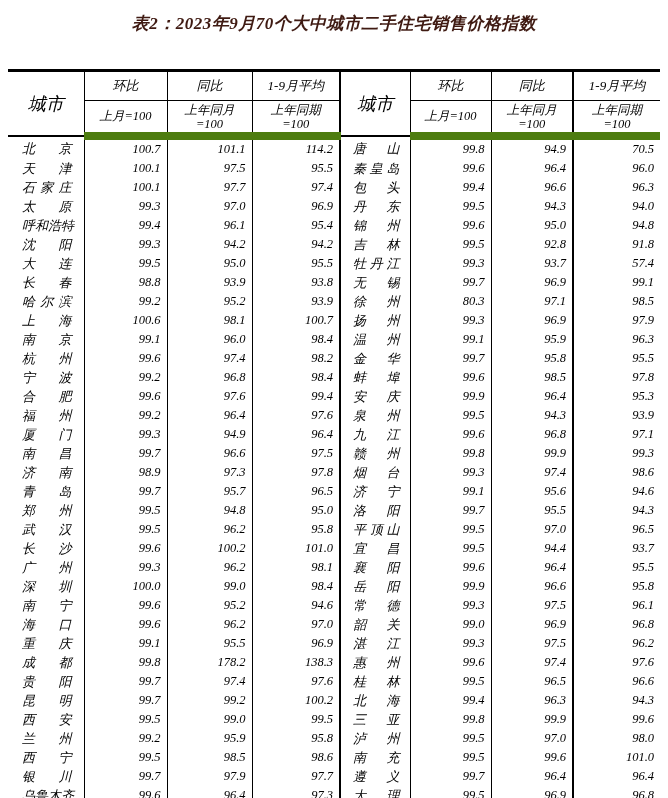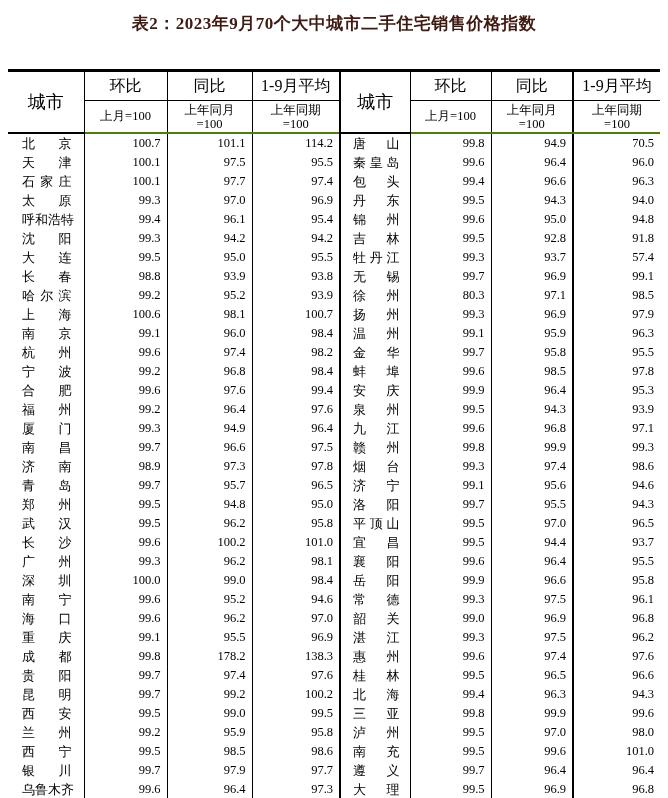--- a/index.html
+++ b/index.html
@@ -3,21 +3,21 @@
 <meta charset="utf-8">
 <style>
   html, body {
     margin: 0; padding: 0;
     width: 668px; height: 798px;
     background: #ffffff;
     font-family: "Liberation Serif", "DejaVu Serif", serif;
     color: #000000;
     overflow: hidden;
   }
-  .page { width: 668px; height: 798px; position: relative; }
+  .page { width: 668px; height: 798px; position: relative; font-style: italic; }
 
   .title {
     margin: 0;
     padding-top: 12px;
     height: 24px;
     text-align: center;
     font-size: 17px;
     font-weight: bold;
     color: #3f1a12;
     letter-spacing: 0.5px;
@@ -36,22 +36,22 @@
 
   
   th, td { border-left: 1px solid #000; padding: 0; }
   th.no-left, td.no-left { border-left: none; }
   .divider  { border-left: 2px solid #000 !important; }   
   .thickleft{ border-left: 2px solid #000 !important; }   
 
   
   thead th { font-weight: normal; text-align: center; vertical-align: middle; }
   th.city-h { border-bottom: 2px solid #000; font-size: 18px; }
-  th.h1 { height: 28px; border-bottom: 1px solid #000; font-size: 16px; }
-  th.h2 { height: 31px; border-bottom: 2px solid #4d7c0f; font-size: 12.5px; }
+  th.h1 { height: 28px; border-bottom: 1px solid #000; font-size: 13px; }
+  th.h2 { height: 31px; border-bottom: 8px solid #4d7c0f; font-size: 12.5px; }
   th.h2 .sub-line { display: block; line-height: 14px; }
 
   
   tbody td { height: 19px; line-height: 19px; vertical-align: middle; }
   td.num { text-align: right; padding-right: 6px; font-size: 12.5px; }
   td.city { font-size: 13px; }
   td.city .citywrap {
     display: flex;
     justify-content: space-between;
     padding: 0 12px 0 14px;

